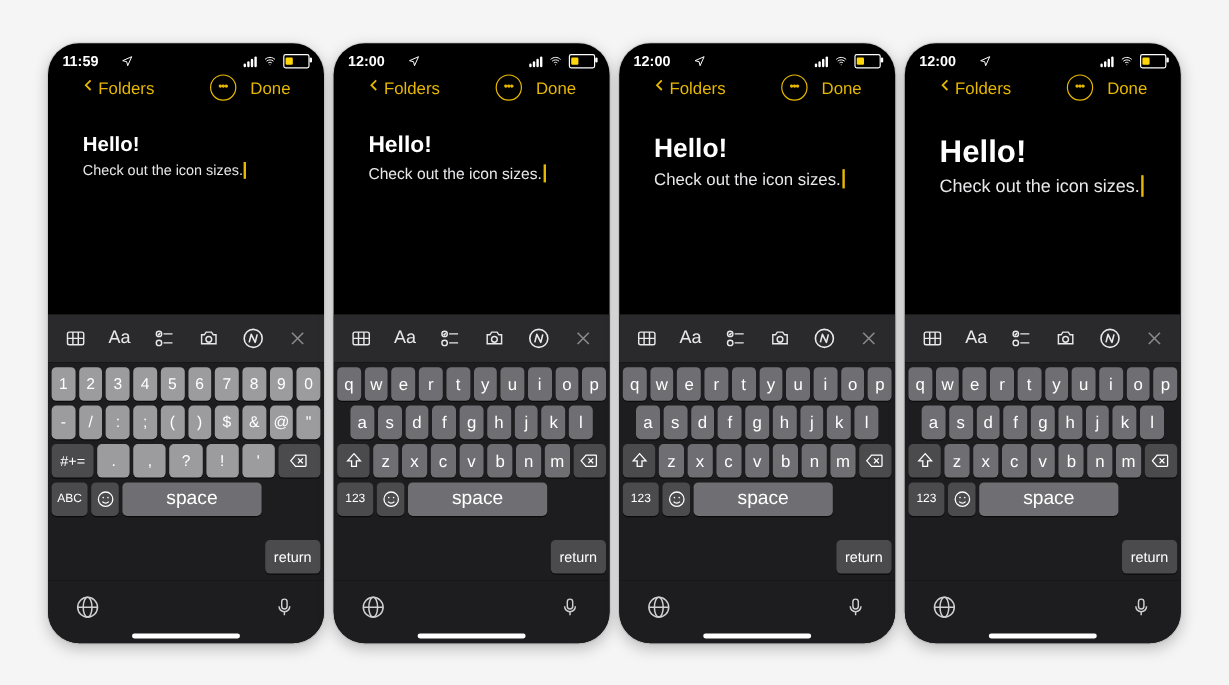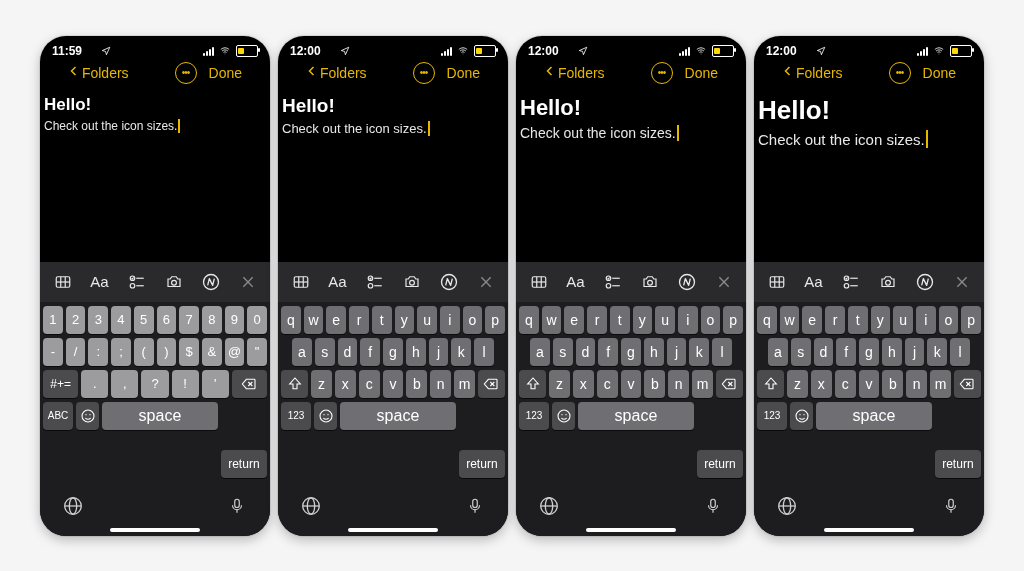--- a/index.html
+++ b/index.html
@@ -31,21 +31,21 @@
   .wifi-ic svg,.loc-ic svg{display:block}
   .batt{width:20px;height:10px;border:1px solid #fff;border-radius:2px;position:relative;display:flex;align-items:center;}
   .batt::after{content:"";position:absolute;right:-3px;top:2px;width:2px;height:4px;background:#fff;border-radius:1px;}
   .batt-fill{height:6px;margin-left:1px;background:#ffd60a;border-radius:1px;}
   
   .nav{display:flex;align-items:center;justify-content:center;padding:2px 24px 6px;font-size:14px;gap:46px;}
   .nav-left{display:flex;align-items:center;gap:2px;color:var(--accent);}
   .nav-right{display:flex;align-items:center;gap:12px;color:var(--accent);font-weight:500;}
   .more-btn{width:20px;height:20px;border:1.5px solid var(--accent);border-radius:50%;display:flex;align-items:center;justify-content:center;font-size:10px;letter-spacing:-1px;}
   
-  .content{flex:1;padding:4px 4px;overflow:hidden;}
+  .content{flex:1;padding:4px 29px;overflow:hidden;margin-top:16px;}
   .title{font-weight:700;color:#fff;line-height:1.25;}
   .body{color:#e8e8ea;margin-top:4px;display:flex;align-items:center;}
   .cursor{display:inline-block;width:2px;background:var(--accent);margin-left:1px;}
   .scale-0 .title{font-size:17px}.scale-0 .body{font-size:12px}.scale-0 .cursor{height:14px}
   .scale-1 .title{font-size:19px}.scale-1 .body{font-size:13px}.scale-1 .cursor{height:15px}
   .scale-2 .title{font-size:22px}.scale-2 .body{font-size:14px}.scale-2 .cursor{height:16px}
   .scale-3 .title{font-size:26px}.scale-3 .body{font-size:15px}.scale-3 .cursor{height:18px}
   
   .note-tools{background:var(--toolbar-bg);display:flex;align-items:center;padding:6px 4px;gap:0;}
   .note-tools .tool{flex:1;display:flex;align-items:center;justify-content:center;height:28px;color:#e8e8ea;}

